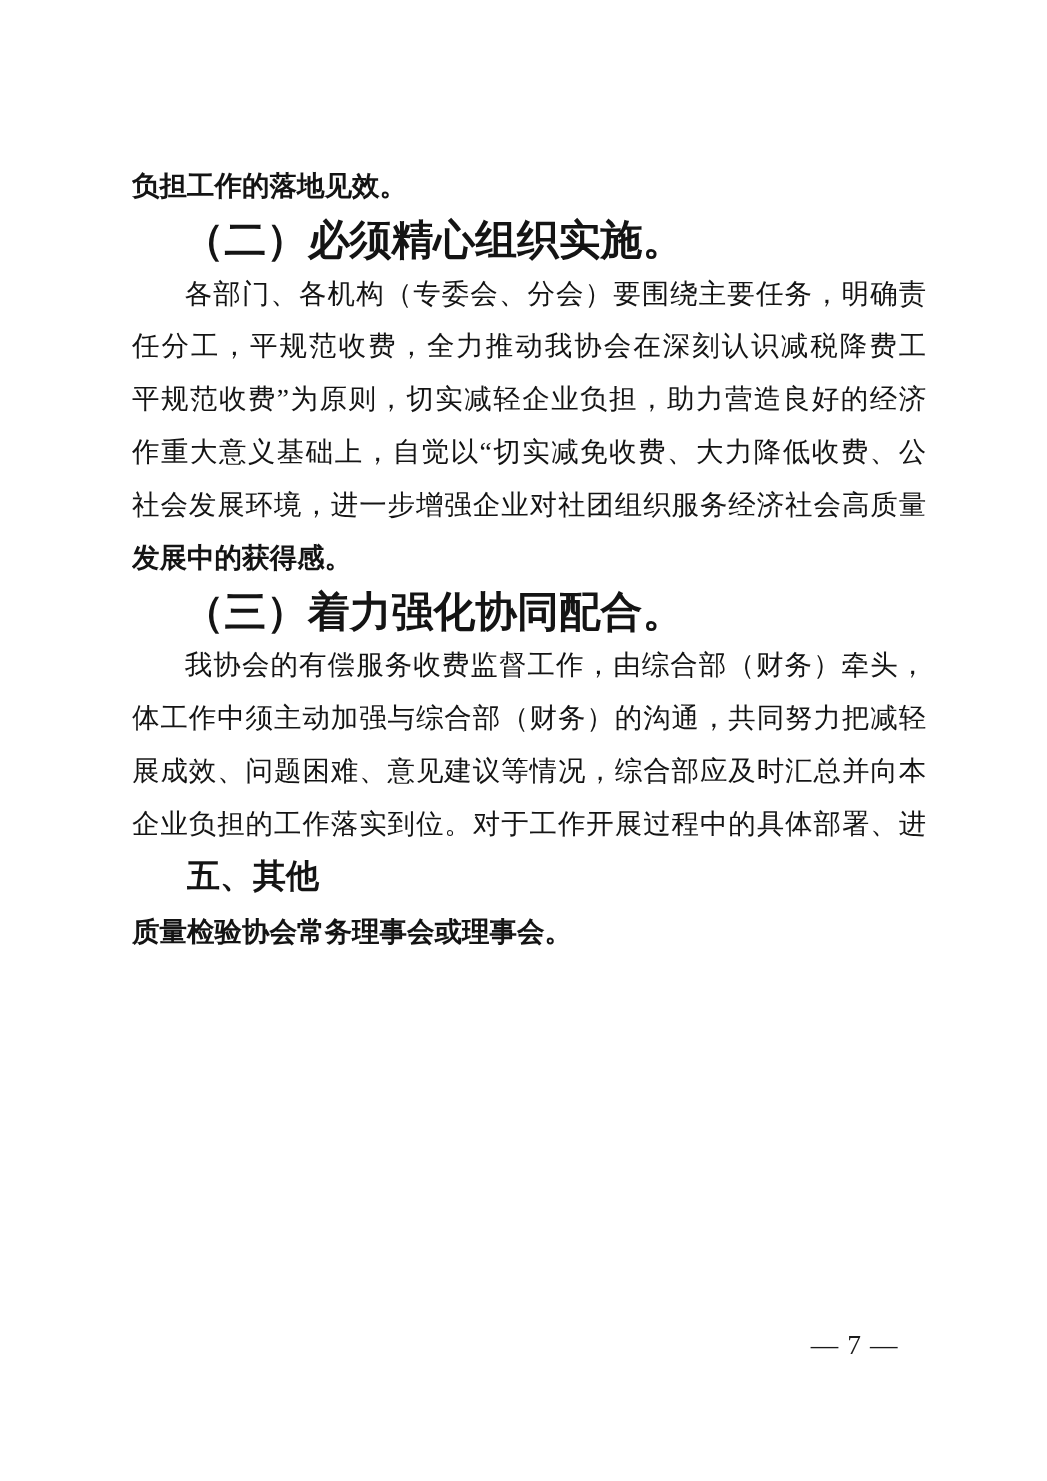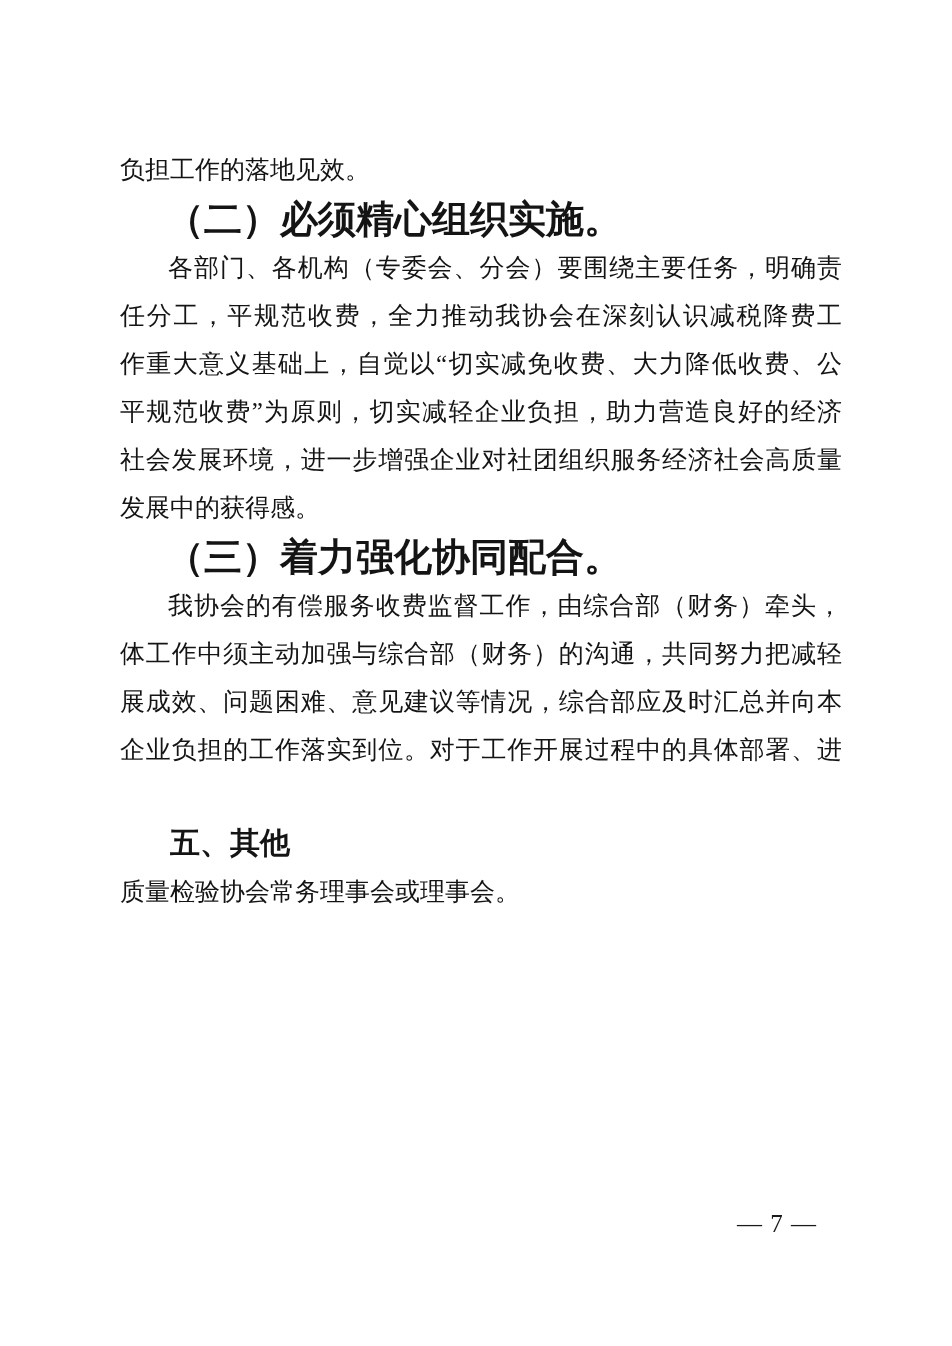--- a/index.html
+++ b/index.html
@@ -28,37 +28,37 @@
     font-size: 25px;
     text-align: justify;
     text-align-last: justify;
     text-justify: inter-character;
     overflow: hidden;
     white-space: nowrap;
   }
   .line.last {
     text-align: center;
     text-align-last: left;
+    font-weight: bold;
   }
   .line.indent {
     text-indent: 48px;
   }
   .heading {
     height: 50px;
     line-height: 50px;
     font-size: 38px;
     font-weight: bold;
     padding-left: 46px;
     white-space: nowrap;
   }
   .heading.hei {
-    font-family: Liberation Serif, serif;
+    font-family: Liberation Mono, monospace;
     font-size: 30px;
     padding-left: 50px;
-    margin-top: 44px;
   }
   .page-number {
     position: absolute;
     top: 1210px;
     left: 722px;
     width: 110px;
     text-align: center;
     font-size: 25px;
     letter-spacing: 1px;
     color: #1a1a1a;
@@ -67,22 +67,22 @@
 </style>
 </head>
 <body>
 
 <div class="page">
   <div class="content" id="content">
       <div class="line last">负担工作的落地见效。</div>
       <div class="heading">（二）必须精心组织实施。</div>
       <div class="line indent">各部门、各机构（专委会、分会）要围绕主要任务，明确责</div>
       <div class="line">任分工，平规范收费，全力推动我协会在深刻认识减税降费工</div>
+      <div class="line">平规范收费”为原则，切实减轻企业负担，助力营造良好的经济</div>
       <div class="line">作重大意义基础上，自觉以“切实减免收费、大力降低收费、公</div>
-      <div class="line">平规范收费”为原则，切实减轻企业负担，助力营造良好的经济</div>
       <div class="line">社会发展环境，进一步增强企业对社团组织服务经济社会高质量</div>
       <div class="line last">发展中的获得感。</div>
       <div class="heading">（三）着力强化协同配合。</div>
       <div class="line indent">我协会的有偿服务收费监督工作，由综合部（财务）牵头，</div>
       <div class="line">体工作中须主动加强与综合部（财务）的沟通，共同努力把减轻</div>
       <div class="line">展成效、问题困难、意见建议等情况，综合部应及时汇总并向本</div>
       <div class="line">企业负担的工作落实到位。对于工作开展过程中的具体部署、进</div>
       <div class="heading hei">五、其他</div>
       <div class="line last">质量检验协会常务理事会或理事会。</div>
     </div>

